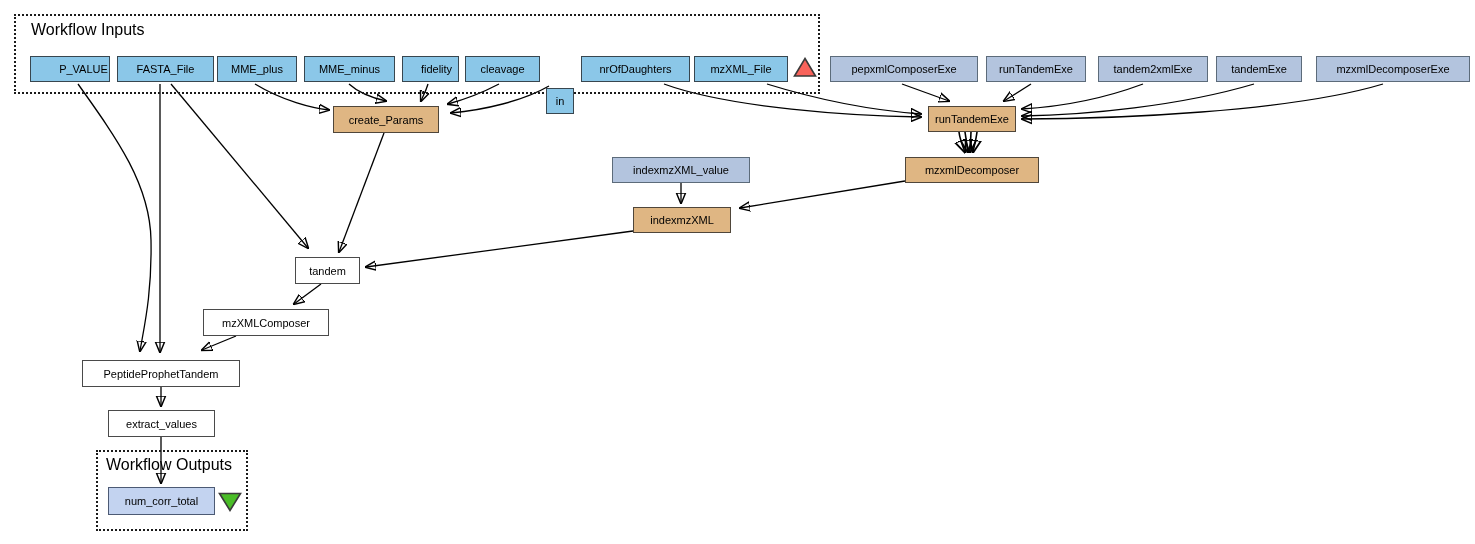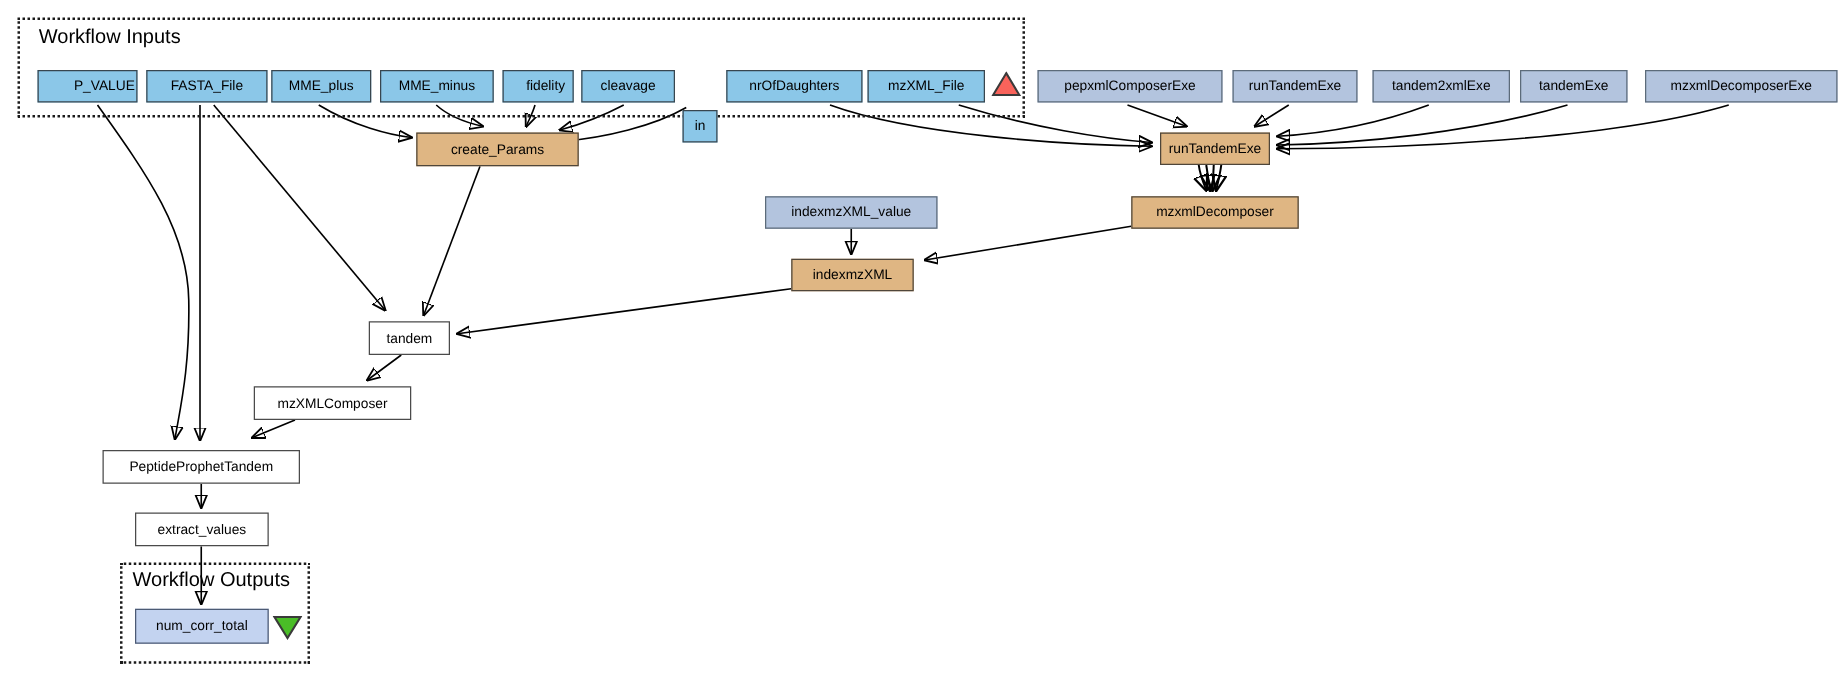--- a/index.html
+++ b/index.html
@@ -100,21 +100,21 @@
   <svg class="marker-icon" style="left:793px;top:57px;" width="24" height="21" viewBox="0 0 24 21">
     <polygon points="12,1.5 22.5,19 1.5,19" fill="var(--input-marker-fill)" stroke="#3a3a3a" stroke-width="1.6"></polygon>
   </svg>
 
   <div class="node steel" style="left:830px;top:56px;width:148px;height:26px;">pepxmlComposerExe</div>
   <div class="node steel" style="left:986px;top:56px;width:100px;height:26px;">runTandemExe</div>
   <div class="node steel" style="left:1098px;top:56px;width:110px;height:26px;">tandem2xmlExe</div>
   <div class="node steel" style="left:1216px;top:56px;width:86px;height:26px;">tandemExe</div>
   <div class="node steel" style="left:1316px;top:56px;width:154px;height:26px;">mzxmlDecomposerExe</div>
 
-  <div class="node tan" style="left:333px;top:106px;width:130px;height:27px;">create_Params</div>
+  <div class="node tan" style="left:333px;top:106px;width:106px;height:27px;">create_Params</div>
   <div class="node tan" style="left:928px;top:106px;width:88px;height:26px;">runTandemExe</div>
   <div class="node tan" style="left:905px;top:157px;width:134px;height:26px;">mzxmlDecomposer</div>
   <div class="node steel" style="left:612px;top:157px;width:138px;height:26px;">indexmzXML_value</div>
   <div class="node tan" style="left:633px;top:207px;width:98px;height:26px;">indexmzXML</div>
   <div class="node white" style="left:295px;top:257px;width:65px;height:27px;">tandem</div>
   <div class="node white" style="left:203px;top:309px;width:126px;height:27px;">mzXMLComposer</div>
   <div class="node white" style="left:82px;top:360px;width:158px;height:27px;">PeptideProphetTandem</div>
   <div class="node white" style="left:108px;top:410px;width:107px;height:27px;">extract_values</div>
 
   <div class="node outport" style="left:108px;top:487px;width:107px;height:28px;">num_corr_total</div>

